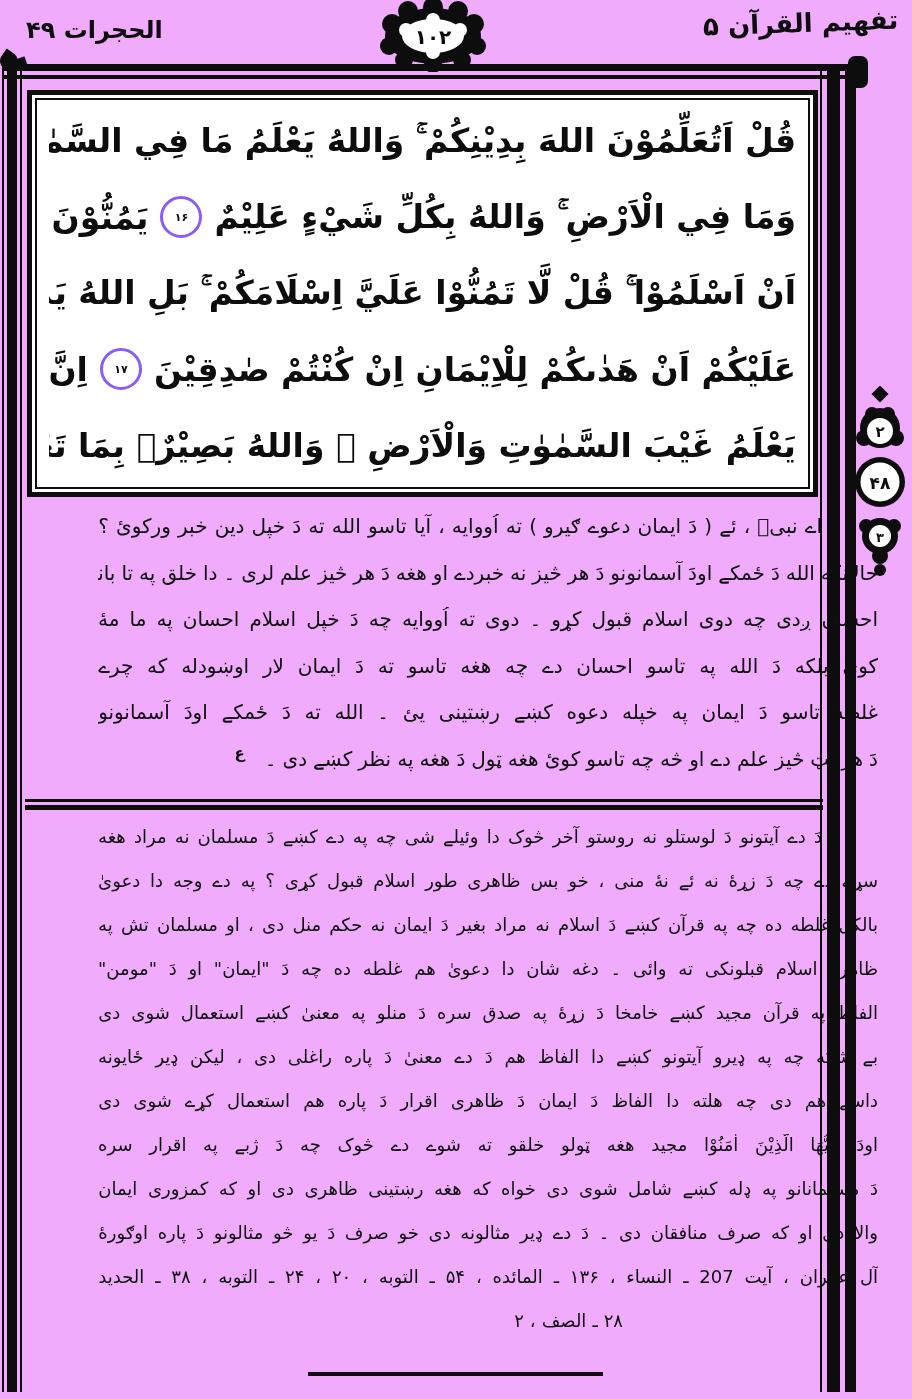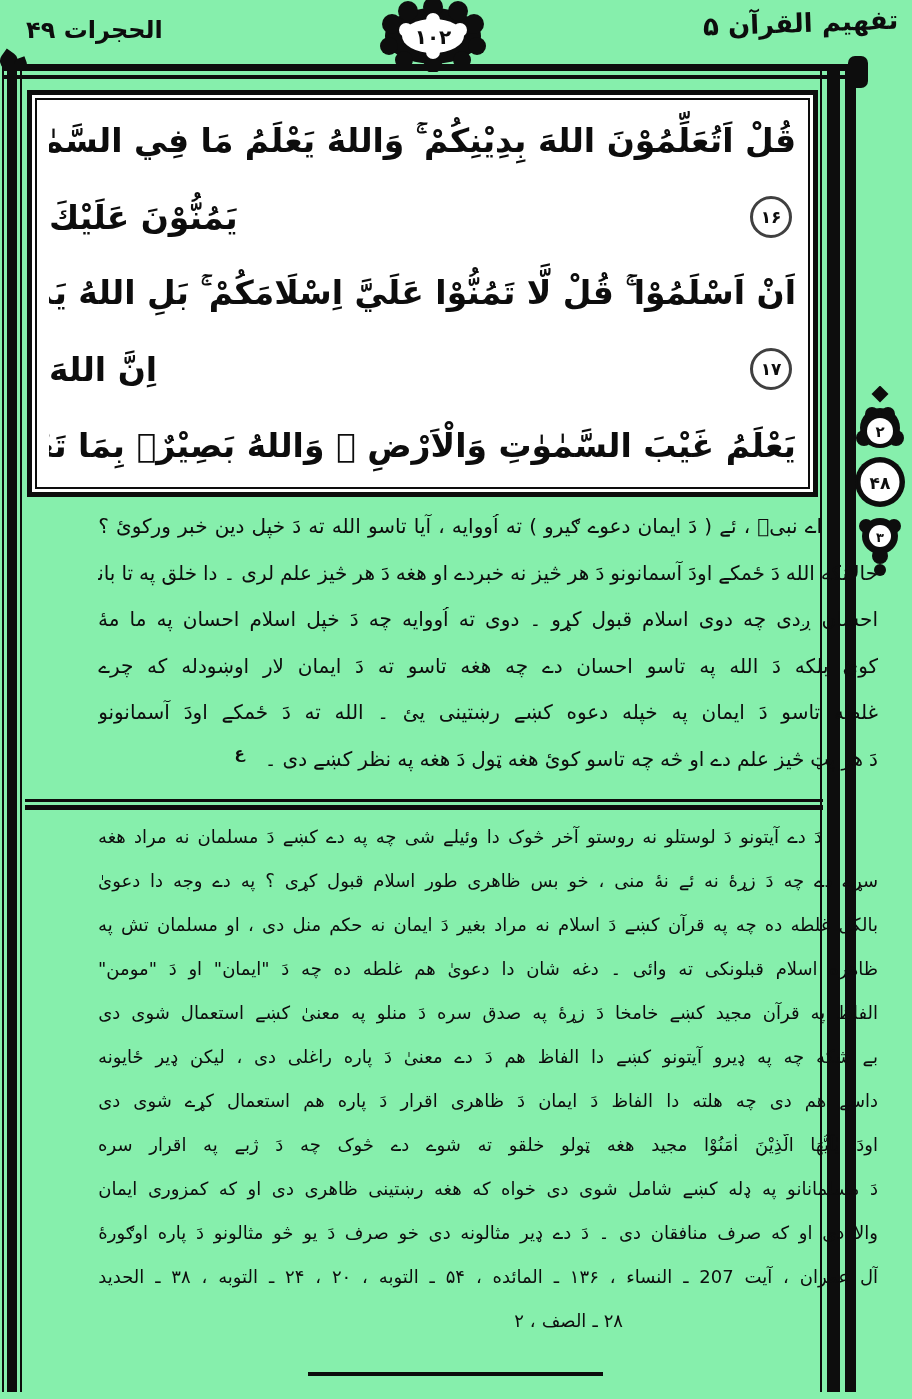--- a/index.html
+++ b/index.html
@@ -1,18 +1,18 @@
 <!DOCTYPE html>
 <html lang="ps" dir="rtl"><head>
 <meta charset="utf-8">
 <style>
   html,body{margin:0;padding:0;background:#e8e8e4;}
   .page{
     position:relative;width:912px;height:1399px;margin:0 auto;
-    background:#86efac;color:#0d0d0d;overflow:hidden;
+    background:#f0abfc;color:#0d0d0d;overflow:hidden;
     font-family:"DejaVu Sans", sans-serif;direction:rtl;
   }
   
   .hdr-surah{position:absolute;left:26px;top:16px;font-size:24px;font-weight:700;}
   .hdr-title{position:absolute;right:14px;top:8px;font-size:26px;font-weight:700;transform:rotate(-2deg);}
   .hdr-medallion{position:absolute;left:372px;top:0px;text-align:center;}
   
   .top-rule{position:absolute;left:4px;top:64px;width:856px;height:18px;}
   .top-rule .bar1{position:absolute;left:0;top:0;width:100%;height:7px;background:#0d0d0d;}
   .top-rule .bar2{position:absolute;left:0;top:11px;width:100%;height:4px;background:#0d0d0d;}
@@ -24,21 +24,21 @@
   .vline{position:absolute;top:64px;height:1328px;background:#0d0d0d;}
   .fl1{left:2px;width:2px;} .fl2{left:7px;width:10px;} .fl3{left:20px;width:2px;}
   .fr1{left:820px;width:2px;} .fr2{left:827px;width:13px;} .fr3{left:845px;width:11px;}
   
   .quran-box{position:absolute;left:27px;top:90px;width:791px;height:407px;border:5px solid #0d0d0d;background:#fff;box-sizing:border-box;}
   .quran-inner{position:absolute;inset:3px;border:2px solid #0d0d0d;padding:3px 12px;box-sizing:border-box;}
   .qline{display:flex;flex-direction:row;justify-content:space-between;align-items:center;
          height:76px;font-size:33px;font-weight:700;column-gap:8px;overflow:hidden;white-space:nowrap;}
   .vwrap{position:relative;display:inline-flex;flex-shrink:0;margin:0 4px;}
   .vcircle{display:inline-flex;align-items:center;justify-content:center;width:36px;height:36px;
-           border:3px solid #404040;border-radius:50%;font-size:17px;font-weight:700;line-height:1;}
+           border:3px solid #8b5cf6;border-radius:50%;font-size:11px;font-weight:700;line-height:1;}
   
   .para{position:absolute;right:34px;width:780px;}
   .translation-para{top:514px;}
   .commentary-para{top:826px;}
   .pline{display:flex;flex-direction:row;justify-content:space-between;align-items:baseline;
          column-gap:6px;overflow:hidden;white-space:nowrap;}
   .translation-para .pline{height:46.5px;font-size:20px;}
   .commentary-para .pline{height:44px;font-size:18px;}
   .pline.first{padding-right:56px;}
   .pline.short{justify-content:flex-start;}
@@ -97,29 +97,31 @@
   <div class="vline fr1"></div>
   <div class="vline fr2"></div>
   <div class="vline fr3"></div>
 
   <div class="quran-box">
     <div class="quran-inner" id="quran-lines">
         <div class="qline">
           <span>قُلْ اَتُعَلِّمُوْنَ اللهَ بِدِيْنِكُمْ ۚ وَاللهُ يَعْلَمُ مَا فِي السَّمٰوٰتِ</span>
         </div>
         <div class="qline">
+          <span>وَمَا فِي الْاَرْضِ ۚ وَاللهُ بِكُلِّ شَيْءٍ عَلِيْمٌ</span>
           <span class="vwrap">
             <span class="vcircle">۱۶</span>
           </span>
           <span>يَمُنُّوْنَ عَلَيْكَ</span>
         </div>
         <div class="qline">
           <span>اَنْ اَسْلَمُوْا ۚ قُلْ لَّا تَمُنُّوْا عَلَيَّ اِسْلَامَكُمْ ۚ بَلِ اللهُ يَمُنُّ</span>
         </div>
         <div class="qline">
+          <span>عَلَيْكُمْ اَنْ هَدٰىكُمْ لِلْاِيْمَانِ اِنْ كُنْتُمْ صٰدِقِيْنَ</span>
           <span class="vwrap">
             <span class="vcircle">۱۷</span>
           </span>
           <span>اِنَّ اللهَ</span>
         </div>
         <div class="qline">
           <span>يَعْلَمُ غَيْبَ السَّمٰوٰتِ وَالْاَرْضِ ۚ وَاللهُ بَصِيْرٌۢ بِمَا تَعْمَلُوْنَ</span>
         </div>
       </div>
   </div>

